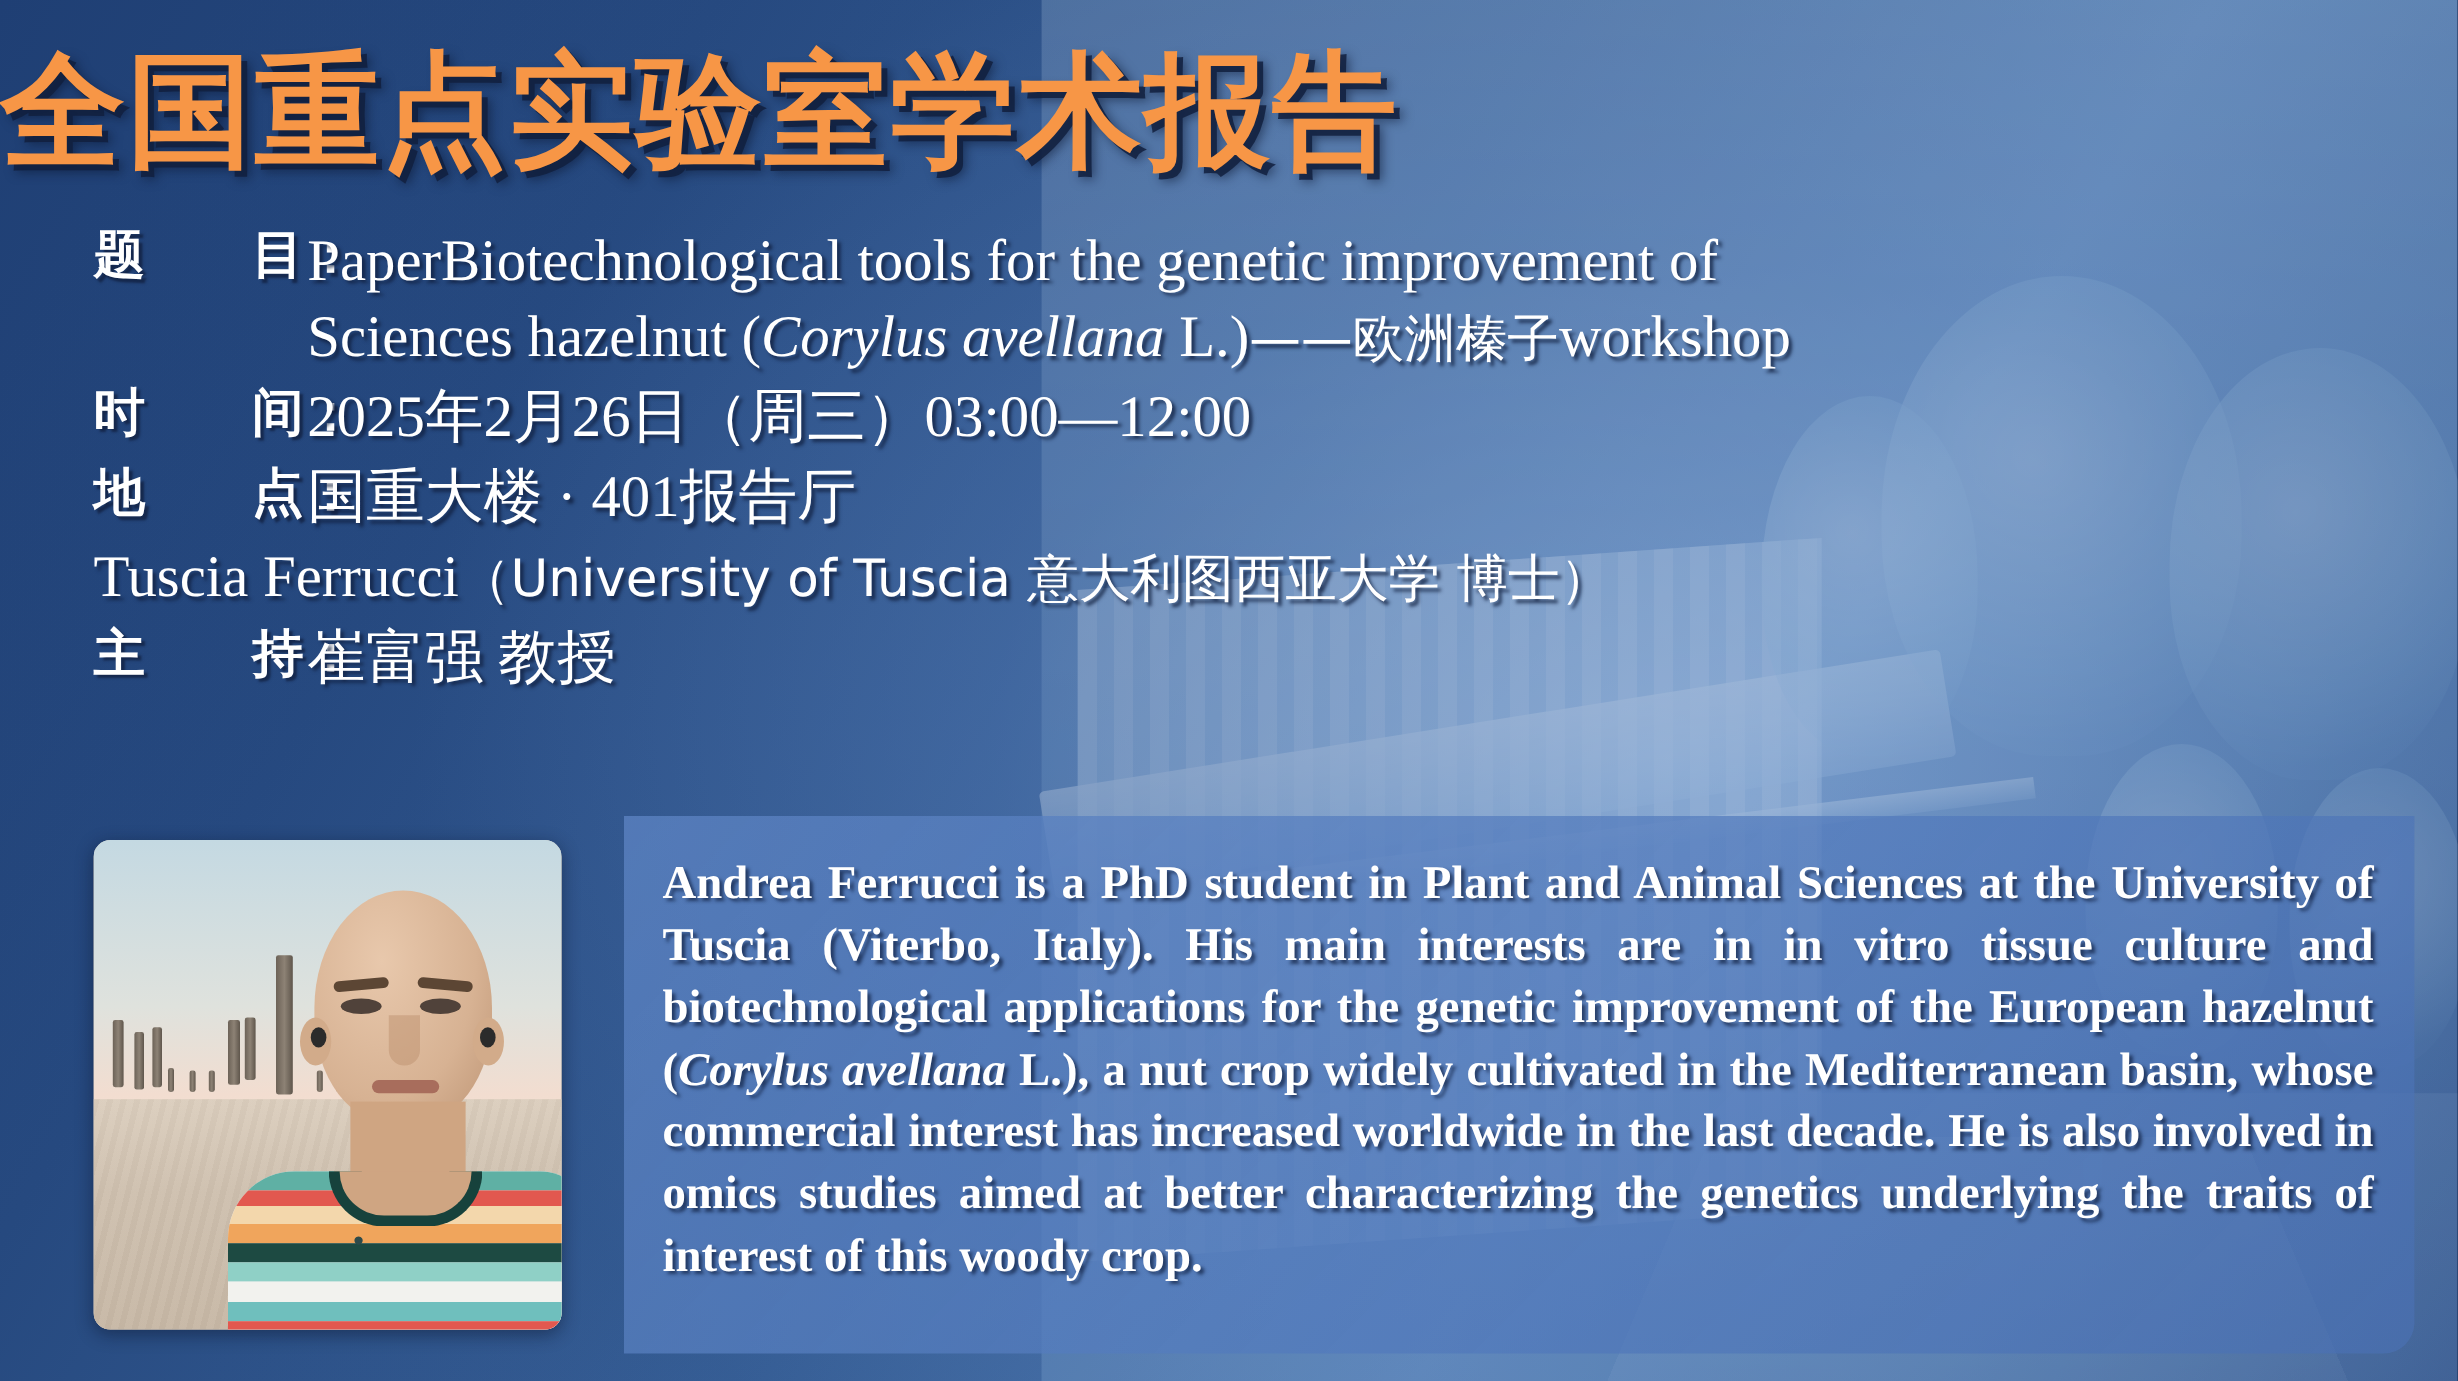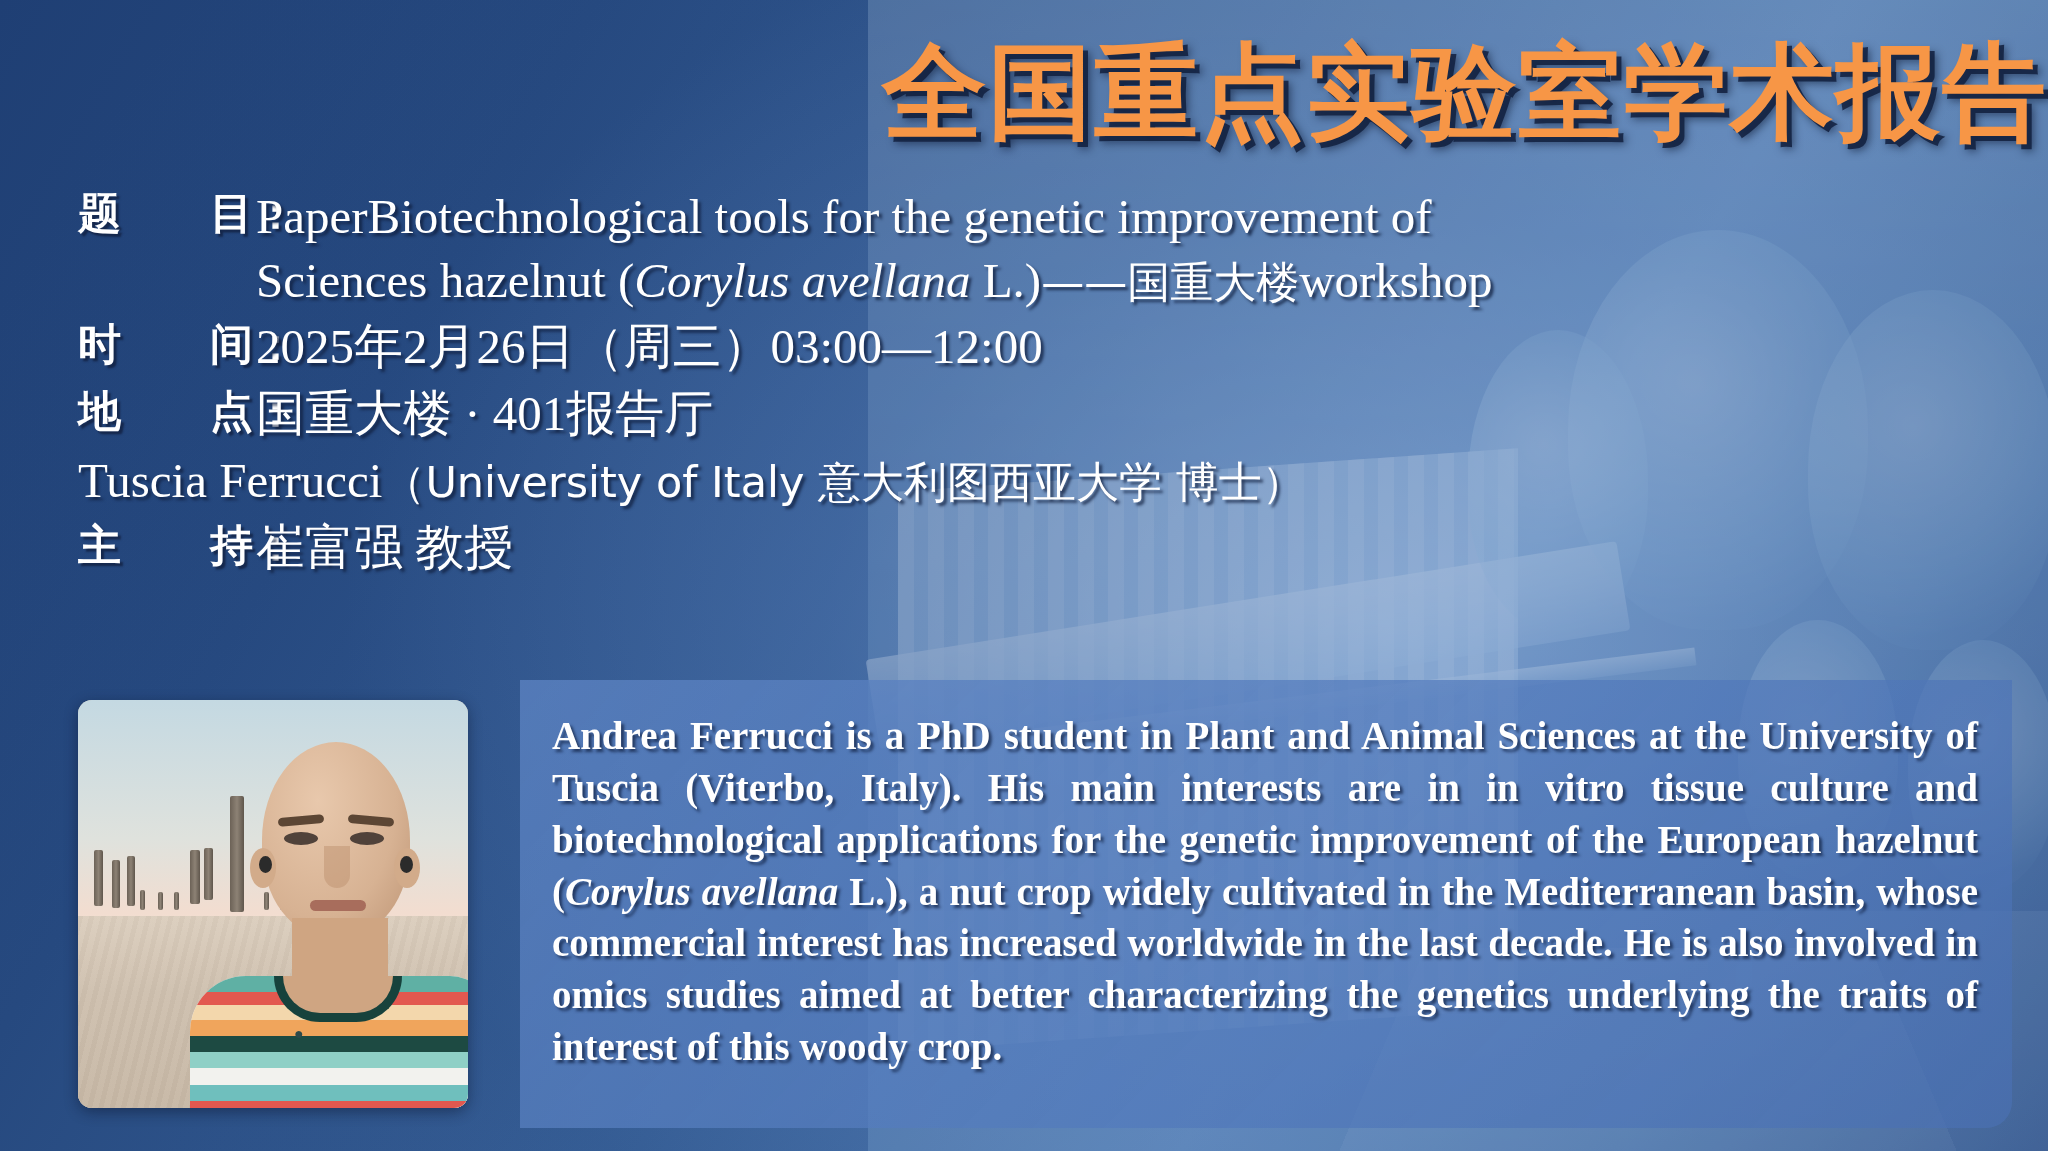--- a/index.html
+++ b/index.html
@@ -63,21 +63,21 @@
   .bg-photo .person{
     position:absolute;bottom:150px;width:16px;height:56px;border-radius:8px 8px 3px 3px;
     background:rgba(90,120,160,.45);
   }
   .bg-photo .p1{left:840px;}
   .bg-photo .p2{left:868px;height:50px;background:rgba(120,145,180,.40);}
 
   
   .headline{
     position:absolute;left:0;top:24px;width:100%;
-    text-align:right;
+    text-align:left;
     font-family:"DejaVu Sans","Liberation Sans",sans-serif;
     font-weight:bold;
     font-size:104px;
     letter-spacing:2px;
     color:#f79646;
     text-shadow:5px 5px 0 rgba(18,32,62,.85), 7px 7px 9px rgba(10,20,45,.55);
     white-space:nowrap;
   }
 
   
@@ -214,37 +214,37 @@
   </div>
 
   <div class="headline">全国重点实验室学术报告</div>
 
   <div class="info">
 
     <div class="row title-row">
       <div class="label">题　　目：</div>
       <div class="value">
         <span>PaperBiotechnological tools for the genetic improvement of</span><br>
-        <span>Sciences hazelnut (</span><span class="it">Corylus avellana</span><span> L.)</span><span class="cn">——国重大楼</span><span>workshop</span>
+        <span>Sciences hazelnut (</span><span class="it">Corylus avellana</span><span> L.)</span><span class="cn">——欧洲榛子</span><span>workshop</span>
       </div>
     </div>
 
     <div class="row">
       <div class="label">时　　间：</div>
       <div class="value cn">2025年2月26日（周三）03:00—12:00</div>
     </div>
 
     <div class="row">
       <div class="label">地　　点：</div>
       <div class="value cn">国重大楼 · 401报告厅</div>
     </div>
 
     <div class="row">
       <div class="value">
-        <span>Tuscia Ferrucci</span><span class="cn">（University of Italy </span><span class="cn">意大利图西亚大学 博士）</span>
+        <span>Tuscia Ferrucci</span><span class="cn">（University of Tuscia </span><span class="cn">意大利图西亚大学 博士）</span>
       </div>
     </div>
 
     <div class="row">
       <div class="label">主　　持：</div>
       <div class="value cn">崔富强 教授</div>
     </div>
 
   </div>
 

